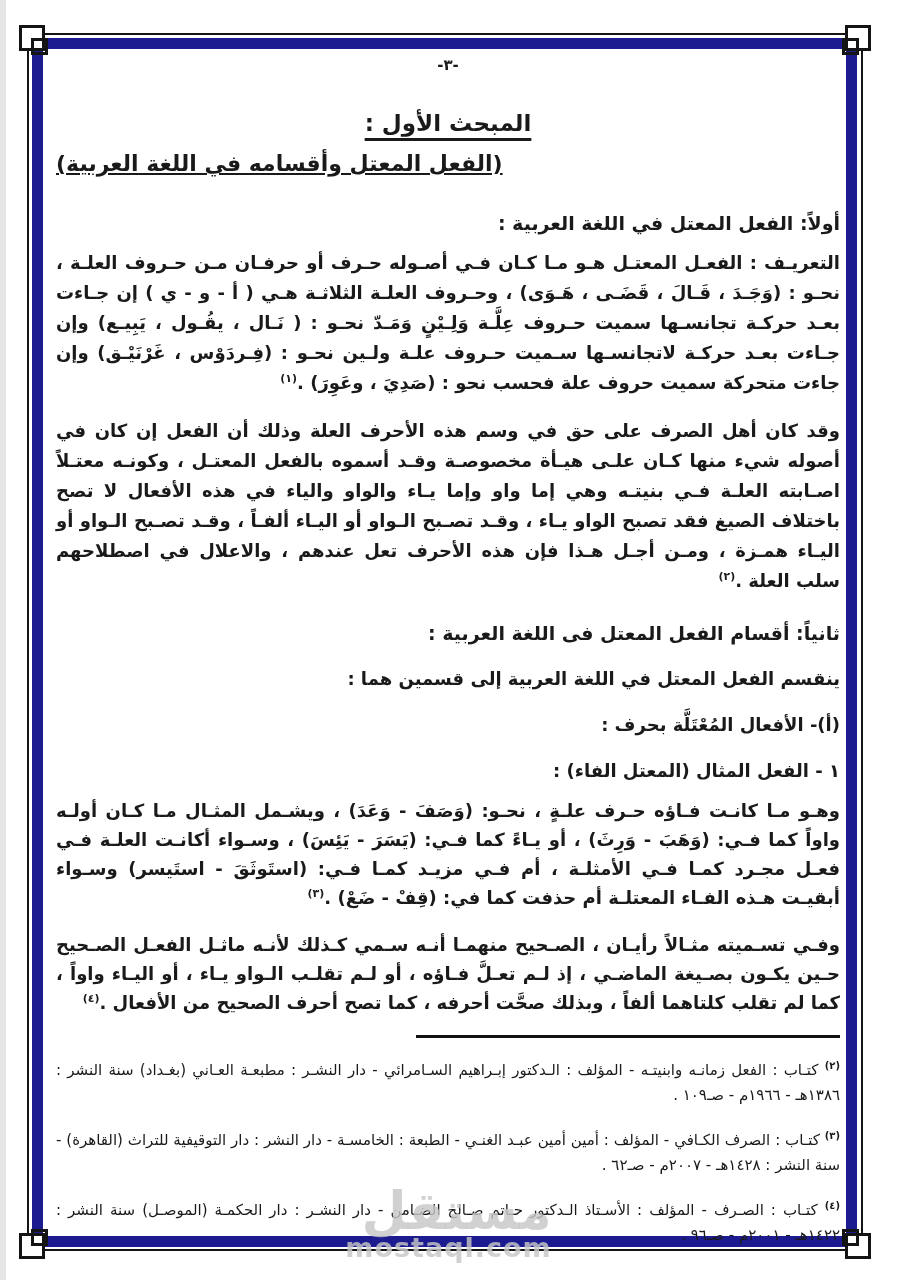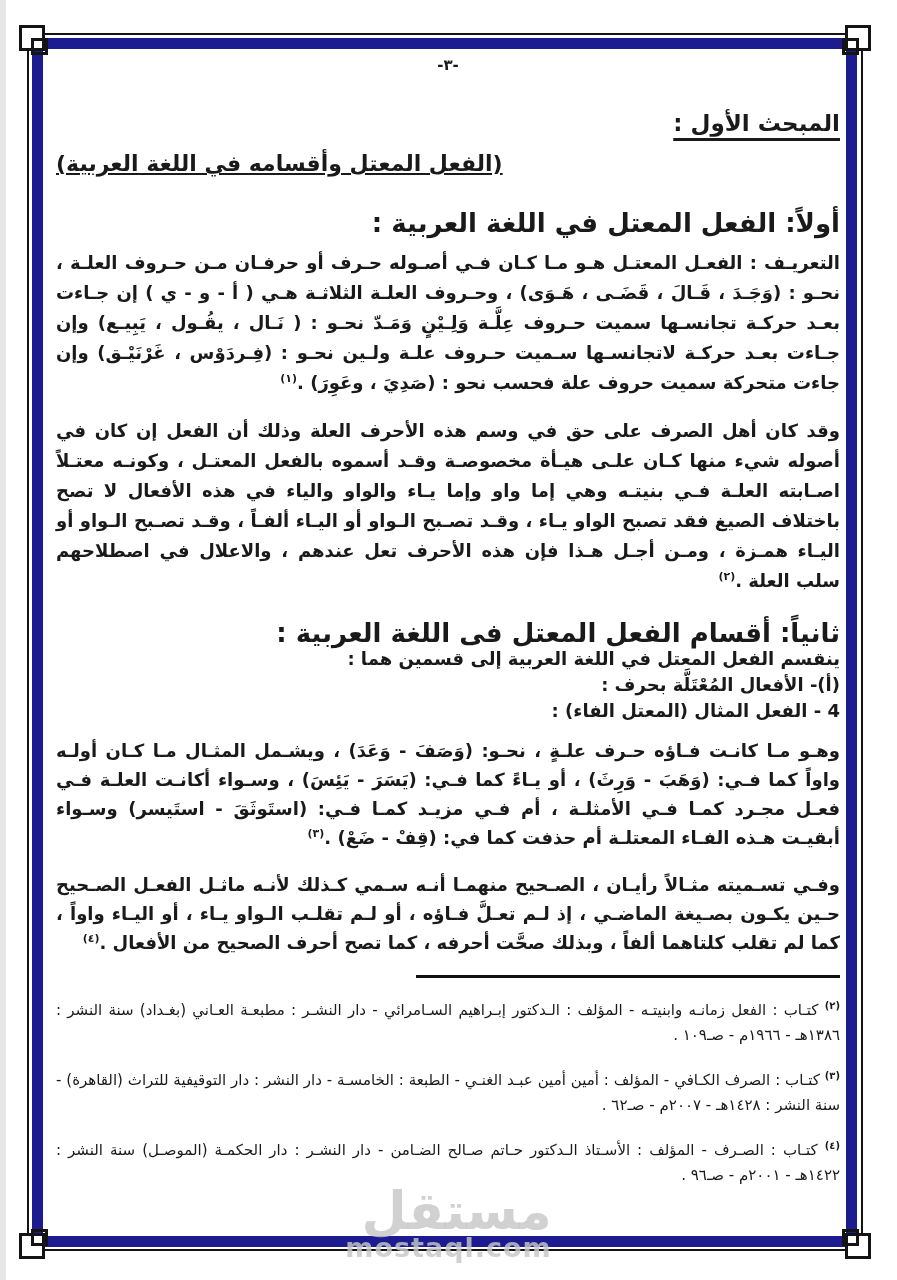--- a/index.html
+++ b/index.html
@@ -18,28 +18,28 @@
   .knot.big{width:26px;height:26px;background:#ffffff;}
   .knot.small{width:17px;height:17px;background:transparent;}
   .k-tl1{left:19px;top:25px;} .k-tl2{left:31px;top:38px;}
   .k-tr1{right:26px;top:25px;} .k-tr2{right:38px;top:38px;}
   .k-bl1{left:19px;bottom:21px;} .k-bl2{left:31px;bottom:34px;}
   .k-br1{right:26px;bottom:21px;} .k-br2{right:38px;bottom:34px;}
 
   
   .content{position:absolute;right:57px;left:56px;top:56px;z-index:4;}
   .page-num{text-align:center;font-size:15px;font-weight:700;letter-spacing:1px;}
-  .title{ font-size:23px;font-weight:800;margin-top:34px;line-height:30px;}
+  .title{ text-align:center;font-size:23px;font-weight:800;margin-top:34px;line-height:30px;}
   .title span{text-decoration:underline;text-decoration-thickness:2.5px;text-underline-offset:7px;}
   .subtitle{text-align:left;font-size:22px;font-weight:800;margin-top:12px;line-height:28px;text-decoration:underline;}
-  .h-main{font-size:26px;font-weight:800;margin-top:32px;line-height:26px;}
+  .h-main{font-size:19px;font-weight:800;margin-top:32px;line-height:26px;}
   .para{font-size:18px;font-weight:600;line-height:30px;text-align:justify;margin-top:12px;}
   .para.tight{line-height:29px;}
   sup.marker{font-size:11px;font-weight:700;line-height:0;}
-  .h-sub{font-size:18px;font-weight:800;line-height:26px;}
+  .h-sub{font-size:18px;font-weight:800;margin-top:20px;line-height:26px;}
   .fn-divider{width:424px;height:2.5px;background:#111;margin-top:18px;}
   .footnotes{margin-top:8px;}
   .footnote{font-size:15px;font-weight:500;line-height:25px;text-align:justify;}
   .footnote sup{font-size:10px;font-weight:600;}
 
   
   .watermark{position:absolute;left:50%;top:1184px;transform:translateX(-50%);
     text-align:right;z-index:6;color:rgba(199,199,199,0.82);white-space:nowrap;}
   .wm-name{font-size:52px;font-weight:800;line-height:54px;}
   .wm-domain{font-size:27px;font-weight:700;margin-top:-6px;letter-spacing:1px;
@@ -77,21 +77,21 @@
     <p class="para"><span>التعريـف : الفعـل المعتـل هـو مـا كـان فـي أصـوله حـرف أو حرفـان مـن حـروف العلـة ، نحـو : (وَجَـدَ ، قَـالَ ، قَضَـى ، هَـوَى) ، وحـروف العلـة الثلاثـة هـي ( أ - و - ي ) إن جـاءت بعـد حركـة تجانسـها سميت حـروف عِلَّـة وَلِـيْنٍ وَمَـدّ نحـو : ( نَـال ، يقُـول ، يَبِيـع) وإن جـاءت بعـد حركـة لاتجانسـها سـميت حـروف علـة ولـين نحـو : (فِـردَوْس ، غَرْنَيْـق) وإن جاءت متحركة سميت حروف علة فحسب نحو : (صَدِيَ ، وعَوِرَ) .</span><sup class="marker">(١)</sup></p>
 
     <p class="para" style="margin-top:16px;"><span>وقد كان أهل الصرف على حق في وسم هذه الأحرف العلة وذلك أن الفعل إن كان في أصوله شيء منها كـان علـى هيـأة مخصوصـة وقـد أسموه بالفعل المعتـل ، وكونـه معتـلاً اصـابته العلـة فـي بنيتـه وهي إما واو وإما يـاء والواو والياء في هذه الأفعال لا تصح باختلاف الصيغ فقد تصبح الواو يـاء ، وقـد تصـبح الـواو أو اليـاء ألفـاً ، وقـد تصـبح الـواو أو اليـاء همـزة ، ومـن أجـل هـذا فإن هذه الأحرف تعل عندهم ، والاعلال في اصطلاحهم سلب العلة .</span><sup class="marker">(٢)</sup></p>
 
     <div class="h-main" style="margin-top:24px;">ثانياً: أقسام الفعل المعتل فى اللغة العربية :</div>
 
     <div class="h-sub">ينقسم الفعل المعتل في اللغة العربية إلى قسمين هما :</div>
 
     <div class="h-sub">(أ)- الأفعال المُعْتَلَّة بحرف :</div>
 
-    <div class="h-sub">4 - الفعل المثال (المعتل الفاء) :</div>
+    <div class="h-sub">١ - الفعل المثال (المعتل الفاء) :</div>
 
     <p class="para tight"><span>وهـو مـا كانـت فـاؤه حـرف علـةٍ ، نحـو: (وَصَفَ - وَعَدَ) ، ويشـمل المثـال مـا كـان أولـه واواً كما فـي: (وَهَبَ - وَرِثَ) ، أو يـاءً كما فـي: (يَسَرَ - يَئِسَ) ، وسـواء أكانـت العلـة فـي فعـل مجـرد كمـا فـي الأمثلـة ، أم فـي مزيـد كمـا فـي: (استَوثَقَ - استَيسر) وسـواء أبقيـت هـذه الفـاء المعتلـة أم حذفت كما في: (قِفْ - ضَعْ) .</span><sup class="marker">(٣)</sup></p>
 
     <p class="para tight" style="margin-top:14px;"><span>وفـي تسـميته مثـالاً رأيـان ، الصـحيح منهمـا أنـه سـمي كـذلك لأنـه ماثـل الفعـل الصـحيح حـين يكـون بصـيغة الماضـي ، إذ لـم تعـلَّ فـاؤه ، أو لـم تقلـب الـواو يـاء ، أو اليـاء واواً ، كما لم تقلب كلتاهما ألفاً ، وبذلك صحَّت أحرفه ، كما تصح أحرف الصحيح من الأفعال .</span><sup class="marker">(٤)</sup></p>
 
     <div class="fn-divider"></div>
 
     <div class="footnotes">
       <p class="footnote"><sup>(٢)</sup> <span>كتـاب : الفعل زمانـه وابنيتـه - المؤلف : الـدكتور إبـراهيم السـامرائي - دار النشـر : مطبعـة العـاني (بغـداد) سنة النشر : ١٣٨٦هـ - ١٩٦٦م - صـ١٠٩ .</span></p>
       <p class="footnote"><sup>(٣)</sup> <span>كتـاب : الصرف الكـافي - المؤلف : أمين أمين عبـد الغنـي - الطبعة : الخامسـة - دار النشر : دار التوقيفية للتراث (القاهرة) - سنة النشر : ١٤٢٨هـ - ٢٠٠٧م - صـ٦٢ .</span></p>

